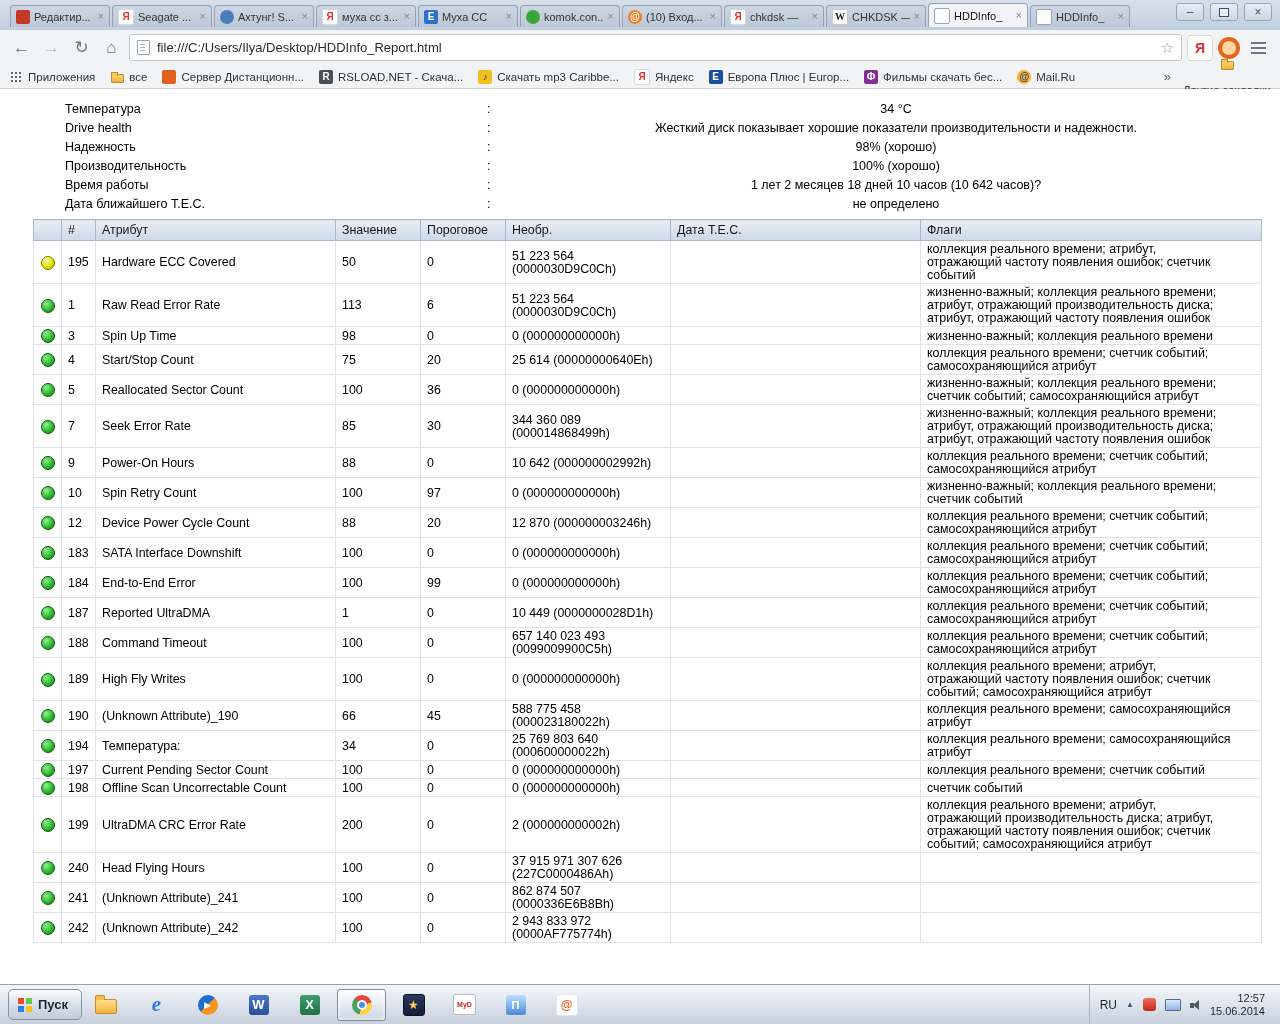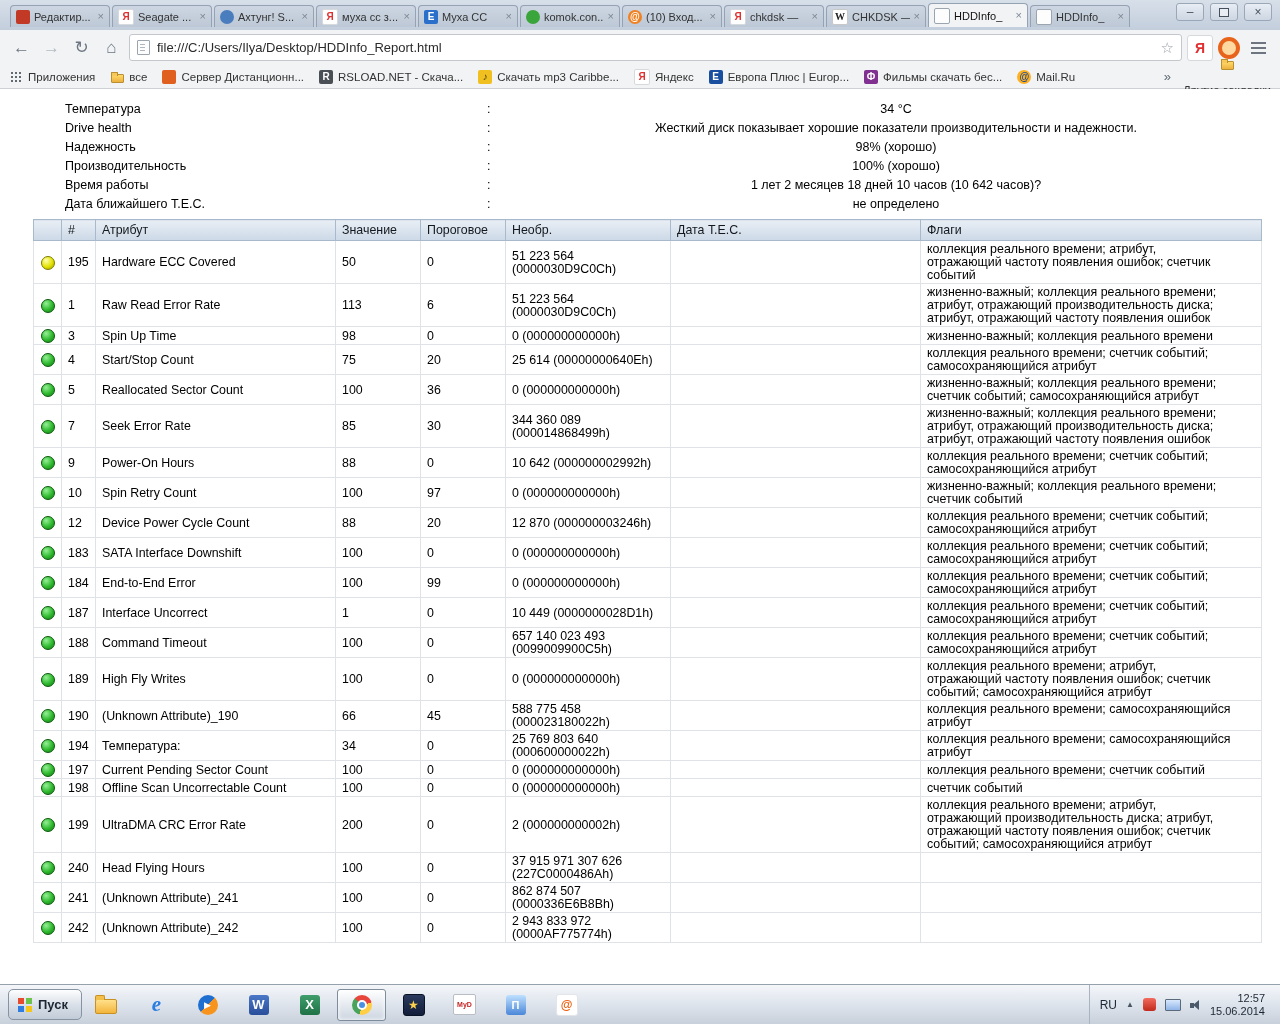--- a/index.html
+++ b/index.html
@@ -451,21 +451,21 @@
             <td class="val">100</td>
             <td class="thr">99</td>
             <td class="raw">0 (000000000000h)</td>
             <td class="tec"></td>
             <td class="flags">коллекция реального времени; счетчик событий;
 самосохраняющийся атрибут</td>
           </tr>
           <tr>
             <td class="led-cell"><span class="led green"></span></td>
             <td class="num">187</td>
-            <td class="attr">Interface Uncorrect</td>
+            <td class="attr">Reported UltraDMA</td>
             <td class="val">1</td>
             <td class="thr">0</td>
             <td class="raw">10 449 (0000000028D1h)</td>
             <td class="tec"></td>
             <td class="flags">коллекция реального времени; счетчик событий;
 самосохраняющийся атрибут</td>
           </tr>
           <tr>
             <td class="led-cell"><span class="led green"></span></td>
             <td class="num">188</td>

